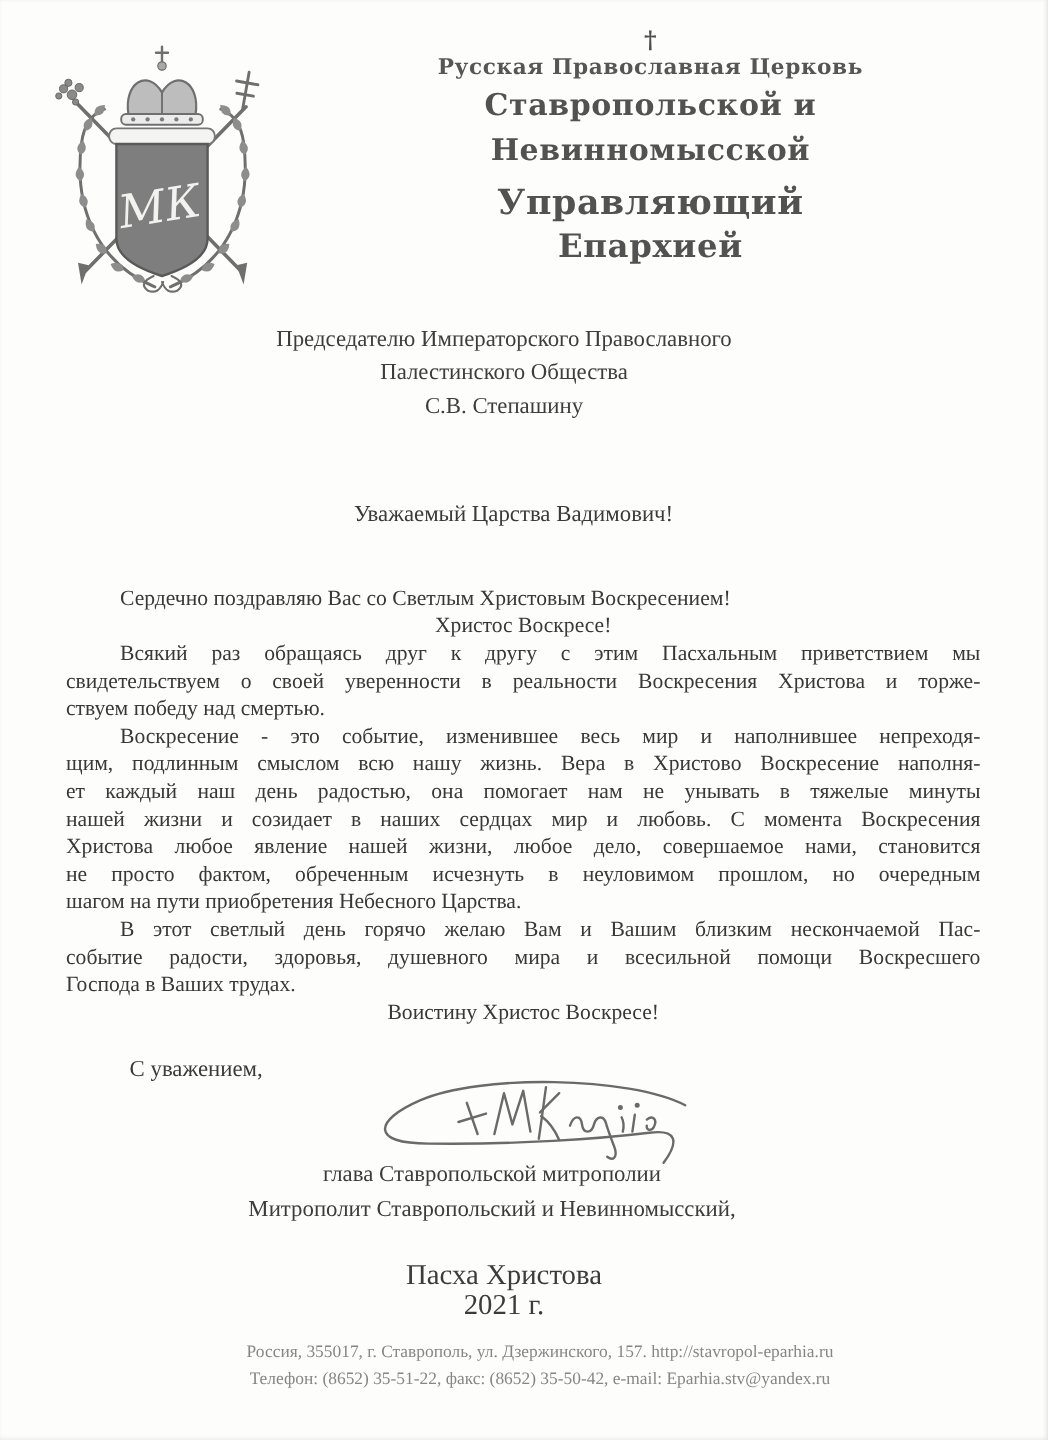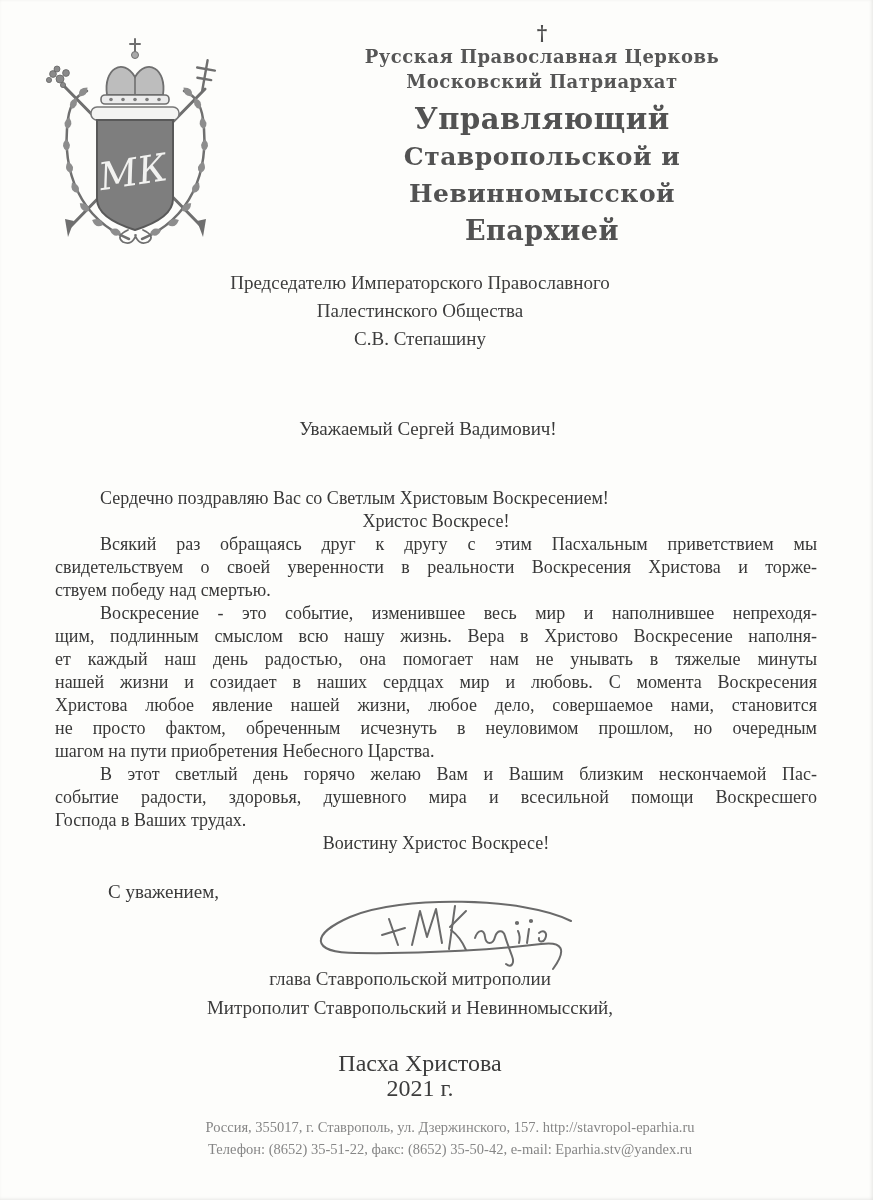--- a/index.html
+++ b/index.html
@@ -146,33 +146,32 @@
         <path d="M64,87 L140,87 L140,166 Q140,185 102,197 Q64,185 64,166 Z" fill="#7e7e7e" stroke="#595959" stroke-width="2"></path>
         <text x="101" y="152" font-family="DejaVu Serif, serif" font-style="italic" font-size="38" fill="#f2f2f0" text-anchor="middle" transform="rotate(-9 101 145)">МК</text>
         <path class="stroke" stroke-width="1.8" d="M95,197 q-13,6 -5,12 q9,4 13,-7 M110,197 q13,6 5,12 q-9,4 -13,-7"></path>
       </g>
     </svg>
   </div>
 
   <div class="letterhead">
     <div class="lh-cross">†</div>
     <div class="lh-small">Русская Православная Церковь</div>
-    <div class="lh-small">Московский Патриархат</div>
+    <div class="lh-big lh-big2">Ставропольской и Невинномысской</div>
     <div class="lh-big lh-big1">Управляющий</div>
-    <div class="lh-big lh-big2">Ставропольской и Невинномысской</div>
     <div class="lh-big lh-big3">Епархией</div>
   </div>
 
   <div class="addressee">
     <div>Председателю Императорского Православного</div>
     <div>Палестинского Общества</div>
     <div>С.В. Степашину</div>
   </div>
 
-  <div class="salutation">Уважаемый Сергей Вадимович!</div>
+  <div class="salutation">Уважаемый Царства Вадимович!</div>
 
   <div class="body-text">
     <div class="ln indent">Сердечно поздравляю Вас со Светлым Христовым Воскресением!</div>
     <div class="ln center">Христос Воскресе!</div>
 
     <div class="ln indent just">Всякий раз обращаясь друг к другу с этим Пасхальным приветствием мы</div>
     <div class="ln just">свидетельствуем о своей уверенности в реальности Воскресения Христова и торже-</div>
     <div class="ln">ствуем победу над смертью.</div>
 
     <div class="ln indent just">Воскресение - это событие, изменившее весь мир и наполнившее непреходя-</div>

